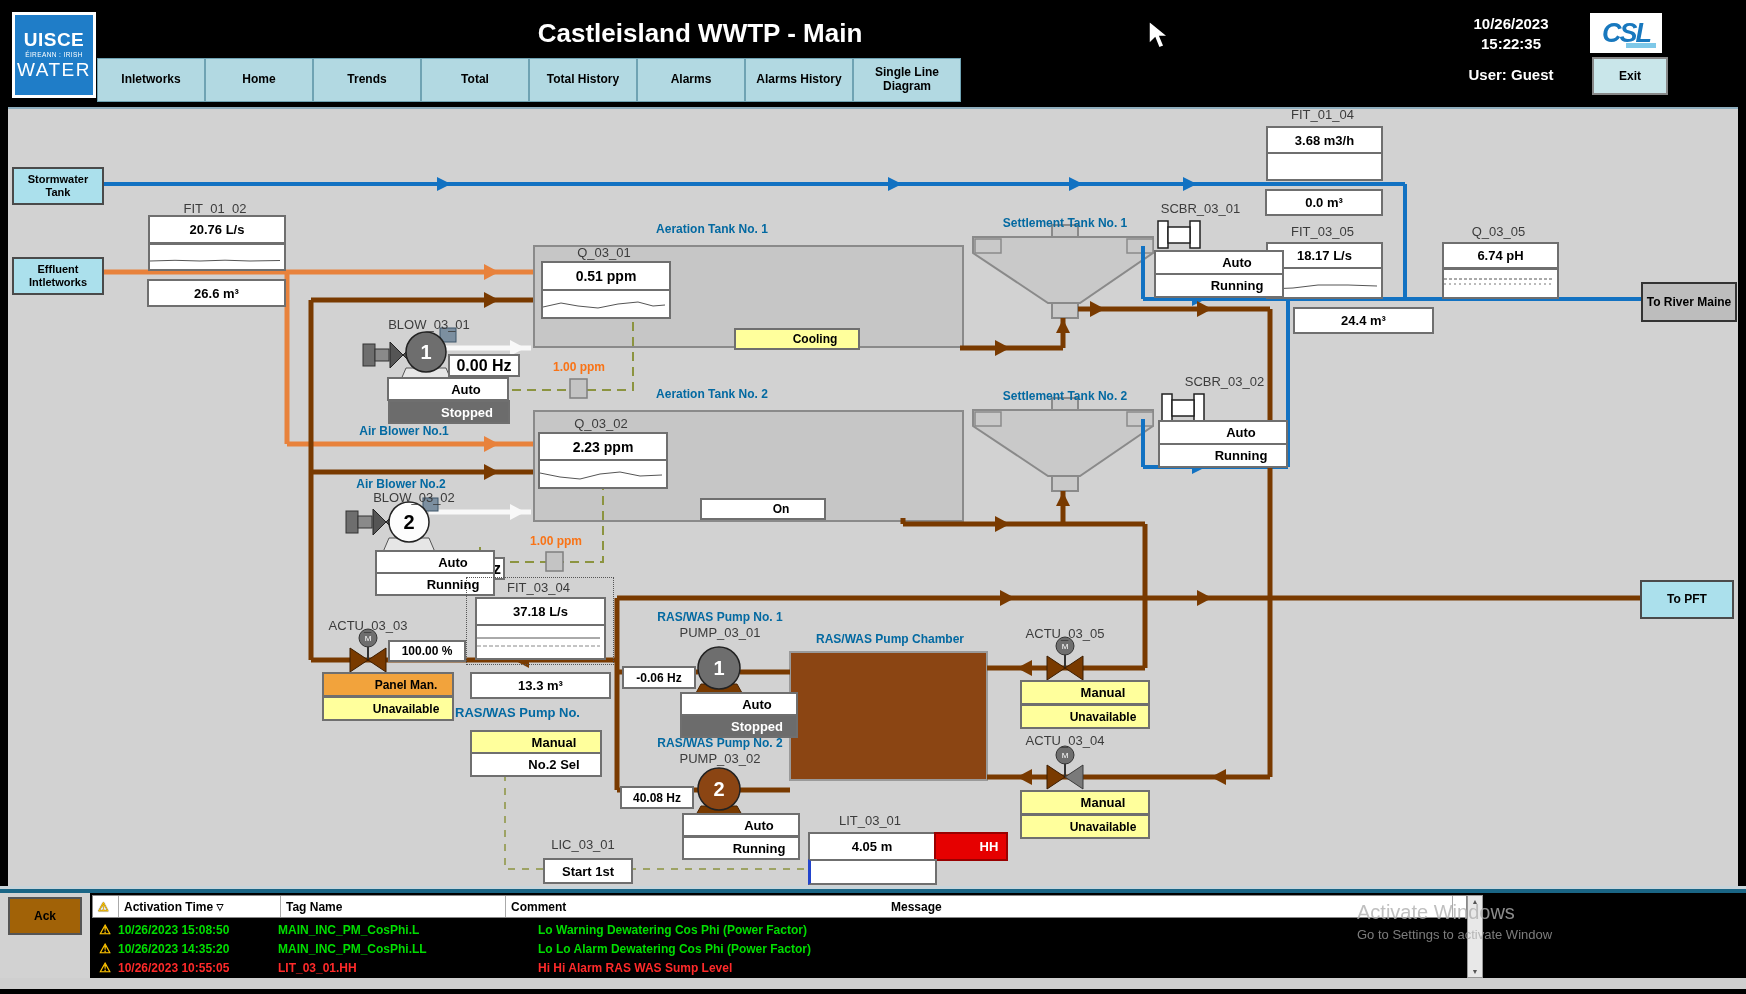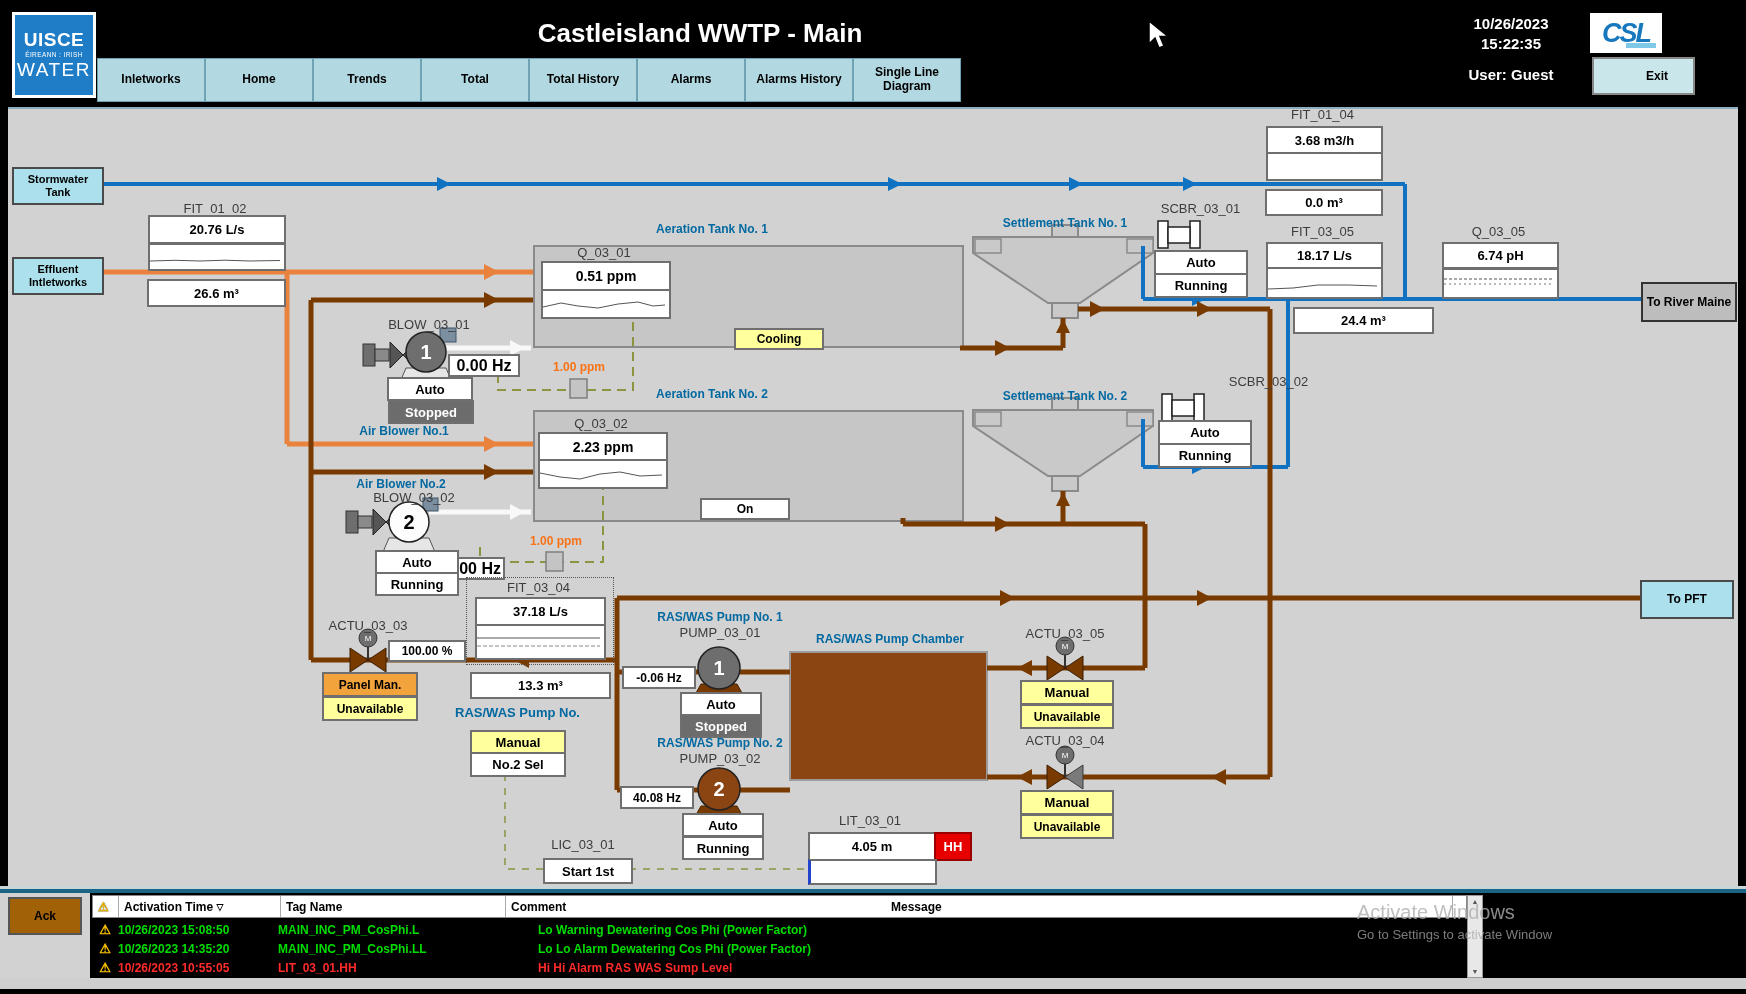--- a/index.html
+++ b/index.html
@@ -13,32 +13,32 @@
   .logo .l2{font-size:6.5px;letter-spacing:.4px;margin:2px 0;}
   .logo .l3{font-size:19px;font-weight:300;letter-spacing:1.5px;}
   .title{left:380px;top:18px;width:640px;text-align:center;font-size:26px;font-weight:bold;color:#fff;}
   .tab{position:absolute;top:58px;height:42px;width:106px;background:#B2D9E2;border:1px solid #6FA3B3;
        font-weight:bold;font-size:12px;display:flex;align-items:center;justify-content:center;text-align:center;line-height:1.15;cursor:default;}
   .dt{left:1451px;width:120px;text-align:center;color:#fff;font-weight:bold;font-size:15px;}
   .csl{left:1590px;top:13px;width:72px;height:40px;background:#fff;display:flex;align-items:center;justify-content:center;}
   .csl span{font-size:27px;font-weight:900;color:#1878BE;letter-spacing:-2px;font-style:italic;}
   .csl i{position:absolute;right:6px;bottom:5px;width:30px;height:5px;background:#7EC8E8;}
   .exitbtn{left:1592px;top:57px;width:72px;height:34px;background:#C9E6EA;border:2px solid #888;
-           font-weight:bold;font-size:12px;display:flex;align-items:center;justify-content:center;padding-left:27px;}
+           font-weight:bold;font-size:12px;display:flex;align-items:center;justify-content:center;}
   
   .main-bg{left:8px;top:107px;width:1730px;height:779px;background:#D2D2D2;border-top:2px solid #8FAEBE;}
   .tank{position:absolute;background:#C6C6C6;border:2px solid #8A8A8A;}
   
   .vbox{position:absolute;background:#fff;border:2px solid #6F6F6F;font-weight:bold;font-size:13px;
         display:flex;align-items:center;justify-content:center;white-space:nowrap;}
   .tbox{position:absolute;background:#fff;border:2px solid #6F6F6F;}
   .tag{position:absolute;color:#3C3C3C;font-size:13px;text-align:center;white-space:nowrap;}
   .blbl{position:absolute;font-weight:bold;font-size:12px;color:#0369a1;text-align:center;white-space:nowrap;}
   .sbox{position:absolute;background:#fff;border:2px solid #6F6F6F;font-weight:bold;font-size:13px;
-        display:flex;align-items:center;justify-content:center;}
+        display:flex;align-items:center;justify-content:center;padding-left:36px;}
   .sbox.dark{background:#6C6C6C;color:#fff;}
   .sbox.yel{background:#FFFF9C;}
   .sbox.org{background:#F2A33C;}
   .cyanbtn{position:absolute;background:#ABE0EC;border:2px solid #4A4A4A;font-weight:bold;font-size:11px;
            display:flex;align-items:center;justify-content:center;text-align:center;line-height:1.2;}
   .graybtn{position:absolute;background:#BDBDBD;border:2px solid #333;font-weight:bold;font-size:12px;
            display:flex;align-items:center;justify-content:center;}
   .sp{position:absolute;color:#f97316;font-weight:bold;font-size:12px;text-align:center;white-space:nowrap;}
   .dotted-frame{position:absolute;border:1px dotted #555;}
   
@@ -344,21 +344,21 @@
 
   <div class="sp" style="left:543px;top:360px;width:72px">1.00 ppm</div>
   <div class="sp" style="left:520px;top:534px;width:72px">1.00 ppm</div>
 
   <div class="blbl" style="left:995px;top:216px;width:140px">Settlement Tank No. 1</div>
   <div class="tag" style="left:1148px;top:201px;width:105px">SCBR_03_01</div>
   <div class="sbox" style="left:1154px;top:250px;width:90px;height:21px">Auto</div>
   <div class="sbox" style="left:1154px;top:273px;width:90px;height:21px">Running</div>
 
   <div class="blbl" style="left:995px;top:389px;width:140px">Settlement Tank No. 2</div>
-  <div class="tag" style="left:1216px;top:374px;width:105px">SCBR_03_02</div>
+  <div class="tag" style="left:1172px;top:374px;width:105px">SCBR_03_02</div>
   <div class="sbox" style="left:1158px;top:420px;width:90px;height:21px">Auto</div>
   <div class="sbox" style="left:1158px;top:443px;width:90px;height:21px">Running</div>
 
   <div class="tag" style="left:318px;top:618px;width:100px">ACTU_03_03</div>
   <div class="vbox" style="left:388px;top:640px;width:74px;height:18px;font-size:12px">100.00 %</div>
   <div class="sbox org" style="left:322px;top:672px;width:92px;height:21px;font-size:12px">Panel Man.</div>
   <div class="sbox yel" style="left:322px;top:696px;width:92px;height:21px;font-size:12px">Unavailable</div>
 
   <div class="dotted-frame" style="left:466px;top:577px;width:146px;height:86px"></div>
   <div class="tag" style="left:475px;top:580px;width:127px">FIT_03_04</div>

